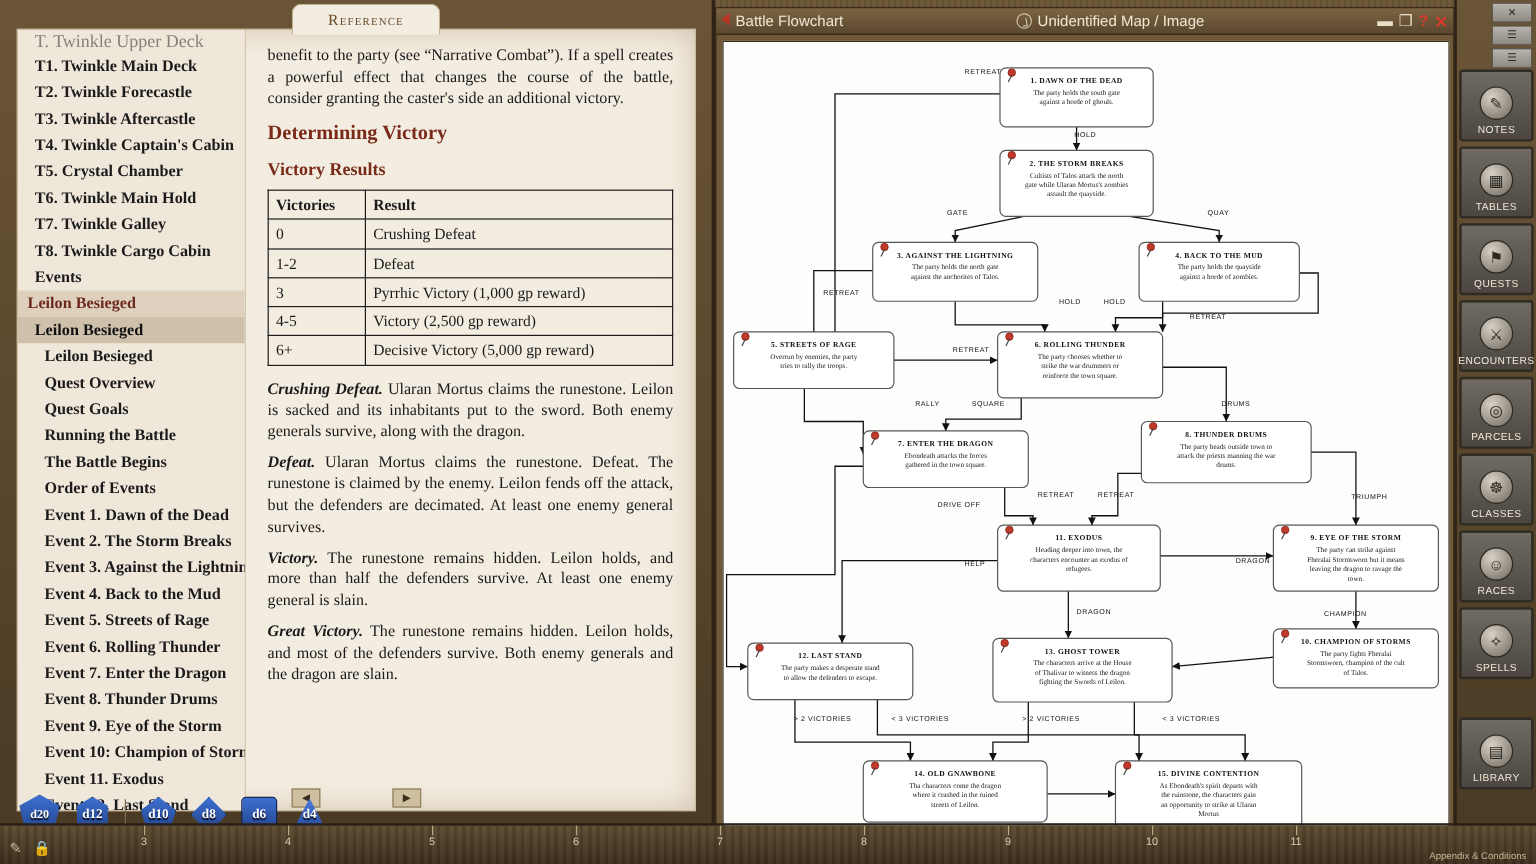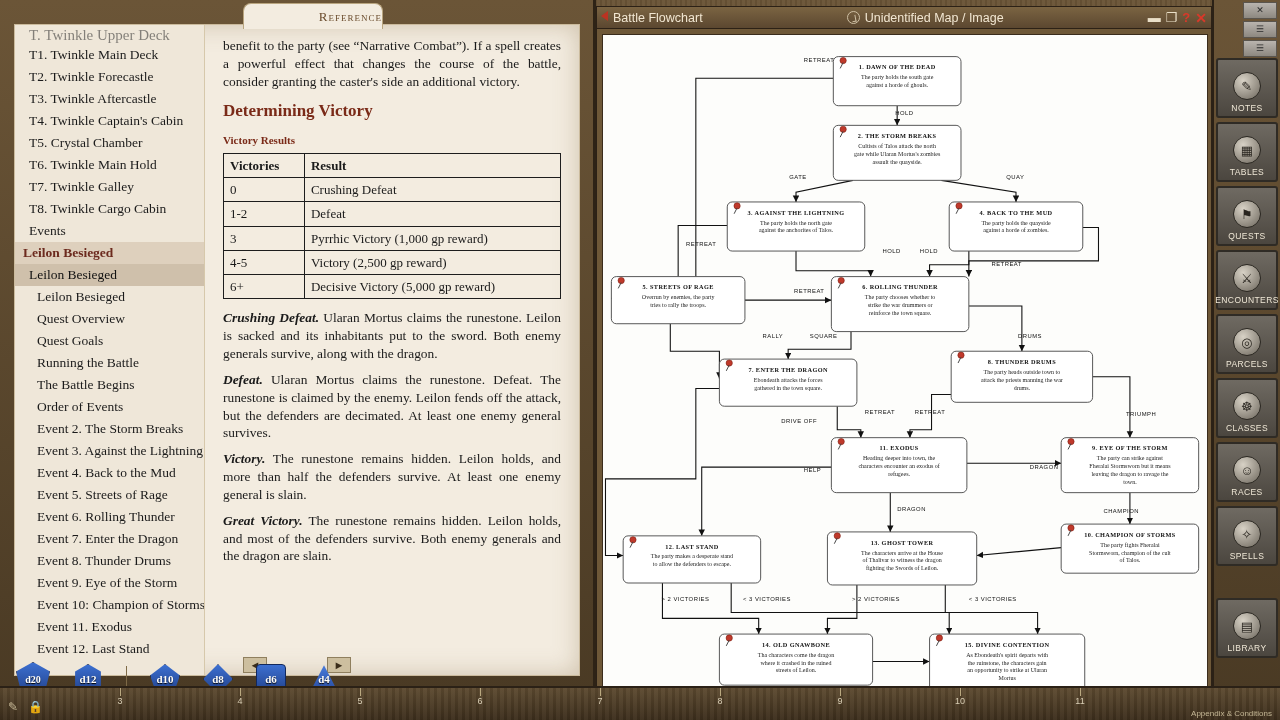--- a/index.html
+++ b/index.html
@@ -34,26 +34,26 @@
   }
   .book-page {
     position: absolute; left: 14px; top: 24px; width: 566px; height: 652px;
     background: #f3ece0;
     box-shadow: inset 0 0 24px rgba(140,115,75,0.35);
     border: 1px solid #cbbb9d;
     display: flex;
   }
   .ref-tab {
     position: absolute; left: 228px; top: -22px;
-    width: 140px; height: 26px;
+    width: 124px; height: 26px;
     background: #f3ece0;
     border: 1px solid #b9a57f;
     border-bottom: none;
     border-radius: 8px 8px 0 0;
-    text-align: right;
+    text-align: center;
     font-variant: small-caps;
     font-size: 13px;
     color: #6a4b2c;
     letter-spacing: 1px;
     line-height: 25px;
   }
   .toc {
     width: 190px;
     border-right: 1px solid #d6c8ab;
     background: #efe7d9;
@@ -63,20 +63,21 @@
     font-family: "Liberation Serif", serif;
   }
   .toc-scroller { position: absolute; top: 2px; left: 0; right: 0; bottom: 0; overflow: hidden; }
   .toc-item {
     font-size: 13.5px;
     color: #1b1b1b;
     padding: 2px 4px 2px 14px;
     white-space: nowrap;
     overflow: hidden;
     line-height: 18px;
+    font-weight: bold;
   }
   .toc-item.indent { padding-left: 22px; }
   .toc-item.section-head {
     background: #ded0bd;
     color: #6c2a1e;
     font-weight: bold;
     padding-left: 8px;
   }
   .toc-item.selected {
     background: #cfc0ab;
@@ -96,21 +97,21 @@
   .content p { margin-bottom: 8px; text-align: justify; }
   .content h3 {
     color: #7a2a18;
     font-size: 17px;
     font-weight: bold;
     margin: 10px 0 6px 0;
     font-family: "Liberation Serif", serif;
   }
   .content h4 {
     color: #7a2a18;
-    font-size: 11px;
+    font-size: 15px;
     font-weight: bold;
     margin: 10px 0 5px 0;
   }
   table.vr {
     width: 100%;
     border-collapse: collapse;
     margin: 2px 0 10px 0;
     font-size: 13px;
     padding-left: 48px;
   }
@@ -124,21 +125,21 @@
   table.vr td {
     border: 1px solid #1d1d1d;
     padding: 3px 6px;
     vertical-align: top;
   }
   .lead { font-style: italic; font-weight: bold; }
 
   
   .dice-bar {
     position: absolute; left: 16px; bottom: -2px; height: 46px;
-    display: flex; align-items: center; gap: 23px; justify-content: flex-end;
+    display: flex; align-items: center; gap: 12px; justify-content: flex-end;
   }
   .die {
     width: 30px; height: 30px;
     background: linear-gradient(180deg,#3c6fd0,#21418a);
     color: #fff; font-size: 11px; font-weight: bold;
     display: flex; align-items: center; justify-content: center;
     border: 1px solid #12285c;
     text-shadow: 0 1px 1px #000;
   }
   .die.d20 { clip-path: polygon(50% 0,100% 28%,82% 100%,18% 100%,0 28%); width:34px;height:34px;font-size:10px;}
@@ -285,20 +286,21 @@
             <div class="toc-item">T8. Twinkle Cargo Cabin</div>
             <div class="toc-item">Events</div>
             <div class="toc-item section-head">Leilon Besieged</div>
             <div class="toc-item selected">Leilon Besieged</div>
             <div class="toc-item indent">Leilon Besieged</div>
             <div class="toc-item indent">Quest Overview</div>
             <div class="toc-item indent">Quest Goals</div>
             <div class="toc-item indent">Running the Battle</div>
             <div class="toc-item indent">The Battle Begins</div>
             <div class="toc-item indent">Order of Events</div>
+            <div class="toc-item indent">Event 1. Dawn of the Dead</div>
             <div class="toc-item indent">Event 2. The Storm Breaks</div>
             <div class="toc-item indent">Event 3. Against the Lightning</div>
             <div class="toc-item indent">Event 4. Back to the Mud</div>
             <div class="toc-item indent">Event 5. Streets of Rage</div>
             <div class="toc-item indent">Event 6. Rolling Thunder</div>
             <div class="toc-item indent">Event 7. Enter the Dragon</div>
             <div class="toc-item indent">Event 8. Thunder Drums</div>
             <div class="toc-item indent">Event 9. Eye of the Storm</div>
             <div class="toc-item indent">Event 10: Champion of Storms</div>
             <div class="toc-item indent">Event 11. Exodus</div>

